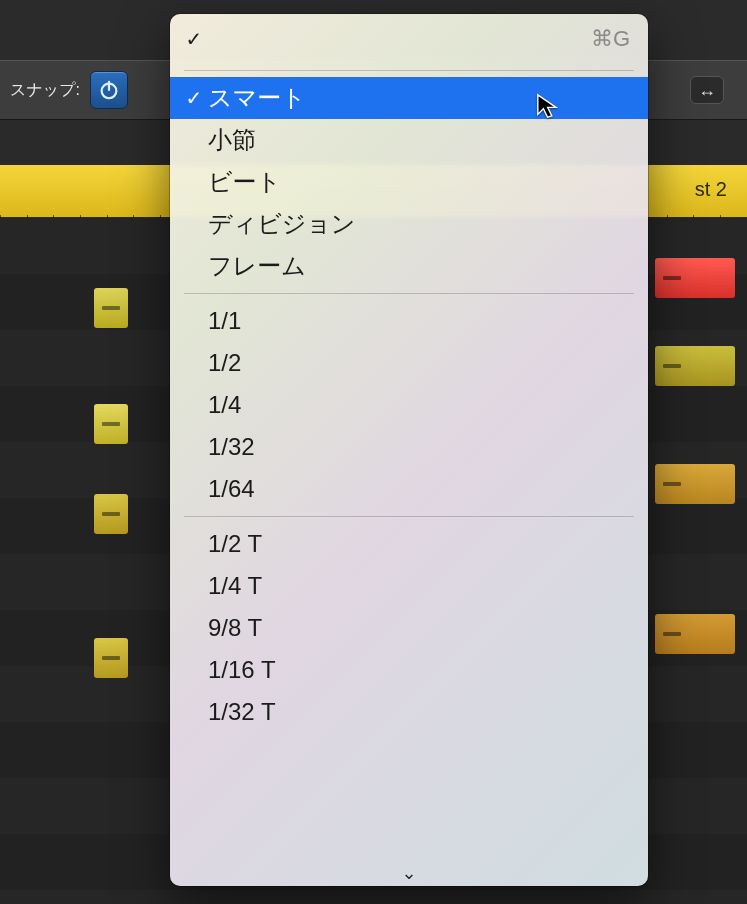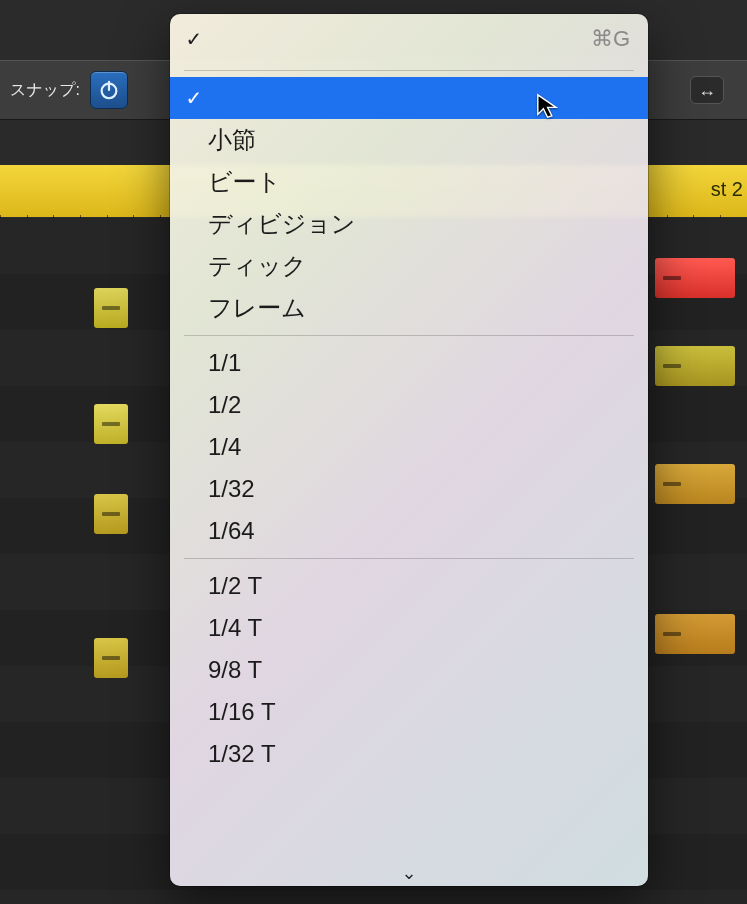--- a/index.html
+++ b/index.html
@@ -63,21 +63,21 @@
     position: absolute;
     left: 0; right: 0; top: 45px; height: 52px;
     background: linear-gradient(180deg,#f3d63b,#dcb71a);
   }
   .ruler-ticks {
     position: absolute; left:0; right:0; top: 95px; height: 20px;
     display: flex;
   }
   .tick { flex: 1; border-left: 1px solid rgba(0,0,0,.55); height: 100%; }
   .ruler-label-right {
-    position: absolute; right: 4px; top: 58px;
+    position: absolute; right: 20px; top: 58px;
     color: #2b2b00; font-size: 20px;
   }
 
   .tracks {
     position: absolute;
     top: 218px; left: 0; right: 0; bottom: 0;
     background: repeating-linear-gradient(
       180deg,
       #262626 0px, #262626 56px,
       #222 56px, #222 112px
@@ -251,36 +251,33 @@
 
 <div class="menu">
   <div class="menu-inner" id="menu-inner">
       <div class="menu-row header checked">
         <span class="check">✓</span>
         <span class="shortcut">⌘G</span>
       </div>
       <div class="menu-sep"></div>
       <div class="menu-row checked highlight">
         <span class="check">✓</span>
+        <span>スマート</span>
       </div>
       <div class="menu-row">
         <span class="check">✓</span>
         <span>小節</span>
       </div>
       <div class="menu-row">
         <span class="check">✓</span>
         <span>ビート</span>
       </div>
       <div class="menu-row">
         <span class="check">✓</span>
         <span>ディビジョン</span>
-      </div>
-      <div class="menu-row">
-        <span class="check">✓</span>
-        <span>ティック</span>
       </div>
       <div class="menu-row">
         <span class="check">✓</span>
         <span>フレーム</span>
       </div>
       <div class="menu-sep"></div>
       <div class="menu-row">
         <span class="check">✓</span>
         <span>1/1</span>
       </div>

